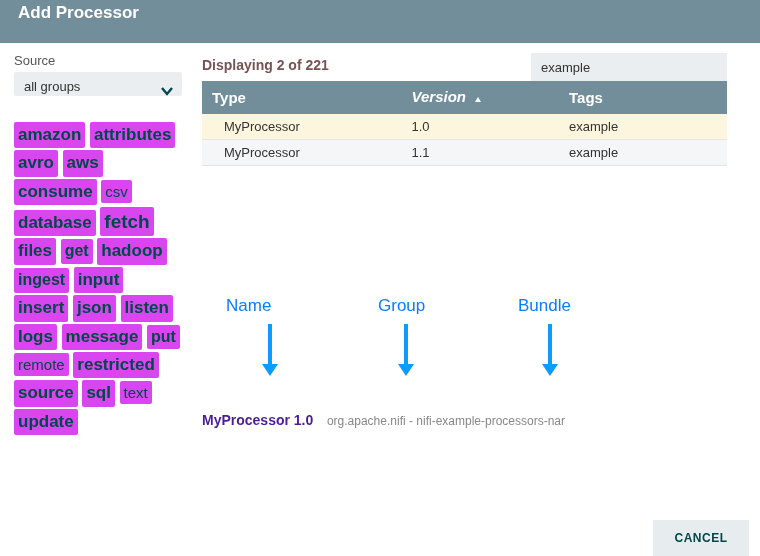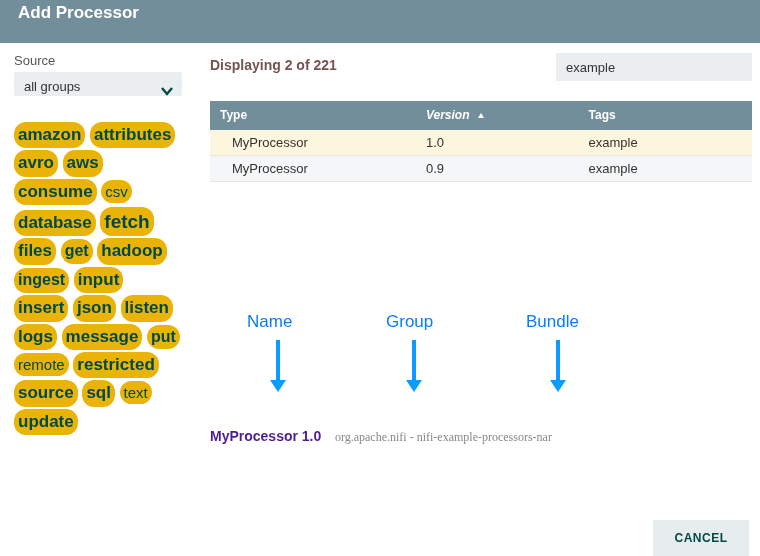--- a/index.html
+++ b/index.html
@@ -1,47 +1,47 @@
 <!DOCTYPE html>
 <html><head>
 <meta charset="utf-8">
 <style>
   * { box-sizing: border-box; margin: 0; padding: 0; }
   html, body { width: 760px; height: 556px; font-family: "Helvetica Neue", Arial, sans-serif; font-size: 13px; color: #333; background: #fff; overflow: hidden; }
   .header { background: #728e9b; color: #fff; font-weight: 700; font-size: 17px; padding: 3px 18px 20px; }
-  .body { display: flex; padding: 10px 8px 0 14px; gap: 28px; }
+  .body { display: flex; padding: 10px 33px 0 14px; gap: 20px; }
   .left { width: 168px; flex: 0 0 168px; }
   .left-label { font-size: 13px; color: #555; margin-bottom: 4px; }
   .select { position: relative; background: #eaeef0; height: 24px; line-height: 30px; padding: 0 10px; border-radius: 2px; color: #333; cursor: pointer; margin-bottom: 26px; }
   .select .chev { position: absolute; right: 8px; top: 7px; }
   .tags { line-height: 1.55; }
-  .tag { display: inline-block; background: #eab308; color: #004849; border-radius: 12px; padding: 0 4px; margin: 0 1px 2px 0; cursor: pointer; }
+  .tag { display: inline-block; background: #d946ef; color: #004849; border-radius: 2px; padding: 0 4px; margin: 0 1px 2px 0; cursor: pointer; }
   .s1 { font-size: 15px; }
   .s2 { font-size: 17px; font-weight: 600; }
   .s3 { font-size: 19px; font-weight: 700; }
   .s4 { font-size: 16px; font-weight: 700; }
   .right { flex: 1; position: relative; }
-  .status-line { display: flex; justify-content: space-between; align-items: flex-start; margin-bottom: 20px; }
+  .status-line { display: flex; justify-content: space-between; align-items: flex-start; margin-bottom: 0; }
   .status { color: #775351; font-weight: 700; font-size: 14px; margin-top: 4px; }
   .search { background: #eaeef0; height: 28px; width: 196px; padding: 0 10px; border: none; font-size: 13px; color: #333; outline: none; }
   .search::placeholder { color: #888; }
   table { width: 100%; border-collapse: collapse; font-size: 13px; }
-  thead th { background: #728e9b; color: #fff; text-align: left; font-weight: 700; padding: 7px 10px; font-size: 12px; }
+  thead th { background: #728e9b; color: #fff; text-align: left; font-weight: 700; padding: 7px 10px; font-size: 15px; }
   thead th.version { font-style: italic; font-weight: 600; }
   tbody td { padding: 5px 10px; border-bottom: 1px solid #e5e5e5; }
   tbody td:first-child { padding-left: 22px; }
   tr.selected td { background: #fdf6df; }
   tr.alt td { background: #f4f6f7; }
   .sort-ind { display: inline-block; vertical-align: middle; margin-left: 4px; }
   .annot { position: relative; margin-top: 130px; height: 110px; }
   .annot-label { position: absolute; color: #0a7cff; font-size: 17px; top: 0; }
   .arrow-svg { position: absolute; top: 28px; }
   .detail-line { margin-top: 6px; }
   .proc-name { color: #4c1d95; font-weight: 700; font-size: 14px; }
-  .bundle { color: #888; font-size: 12px; margin-left: 10px; font-family: Liberation Serif, serif; }
+  .bundle { color: #888; font-size: 12px; margin-left: 10px; }
   .desc { color: #333; font-size: 13px; margin-top: 10px; }
   .footer { position: absolute; bottom: 0; right: 11px; display: flex; }
   .btn { height: 36px; min-width: 96px; display: inline-flex; align-items: center; justify-content: center; font-size: 12px; font-weight: 600; letter-spacing: 0.5px; cursor: pointer; user-select: none; }
   .btn-cancel { background: #e7edef; color: #004849; }
   .btn-add { background: #728e9b; color: #fff; }
 </style>
 </head>
 <body>
 
 <div class="header">
@@ -85,28 +85,28 @@
         </tr>
       </thead>
       <tbody id="table-body">
           <tr class="selected">
             <td>MyProcessor</td>
             <td>1.0</td>
             <td>example</td>
           </tr>
           <tr class="alt">
             <td>MyProcessor</td>
-            <td>0.9</td>
+            <td>1.1</td>
             <td>example</td>
           </tr>
         </tbody>
     </table>
 
     <div class="annot">
-      <div class="annot-label" style="left:37px">Name</div>
+      <div class="annot-label" style="left:24px">Name</div>
       <div class="annot-label" style="left:176px">Group</div>
       <div class="annot-label" style="left:316px">Bundle</div>
       <svg class="arrow-svg" style="left:58px" width="20" height="52">
           <line x1="10" y1="0" x2="10" y2="42" stroke="#0a9cff" stroke-width="4"></line>
           <path d="M2 40 L10 52 L18 40 Z" fill="#0a9cff"></path>
         </svg>
       <svg class="arrow-svg" style="left:194px" width="20" height="52">
           <line x1="10" y1="0" x2="10" y2="42" stroke="#0a9cff" stroke-width="4"></line>
           <path d="M2 40 L10 52 L18 40 Z" fill="#0a9cff"></path>
         </svg>

